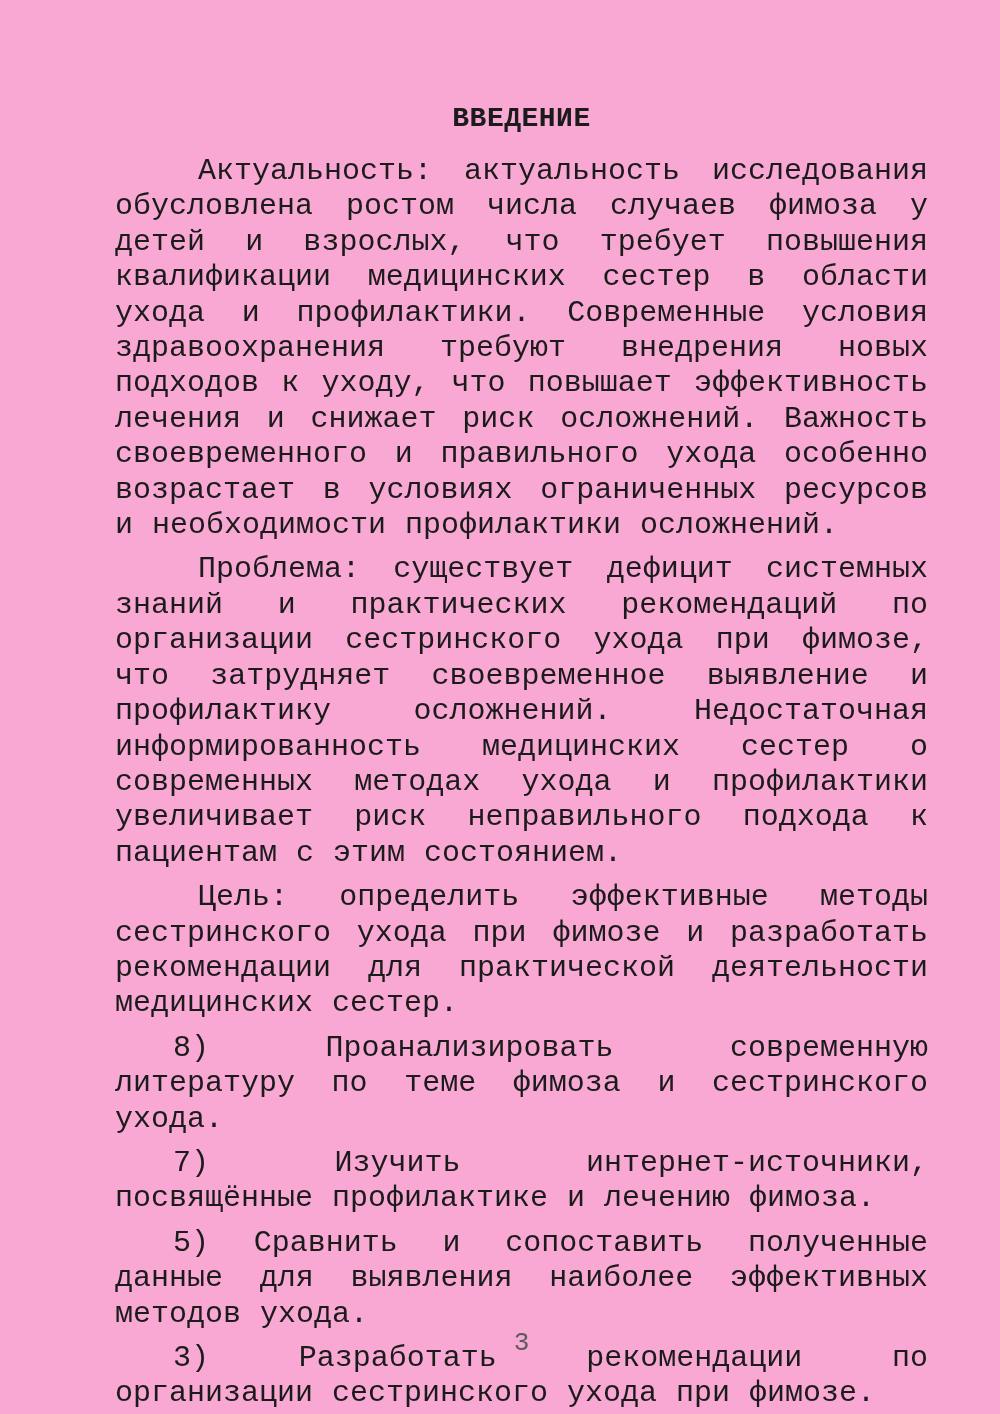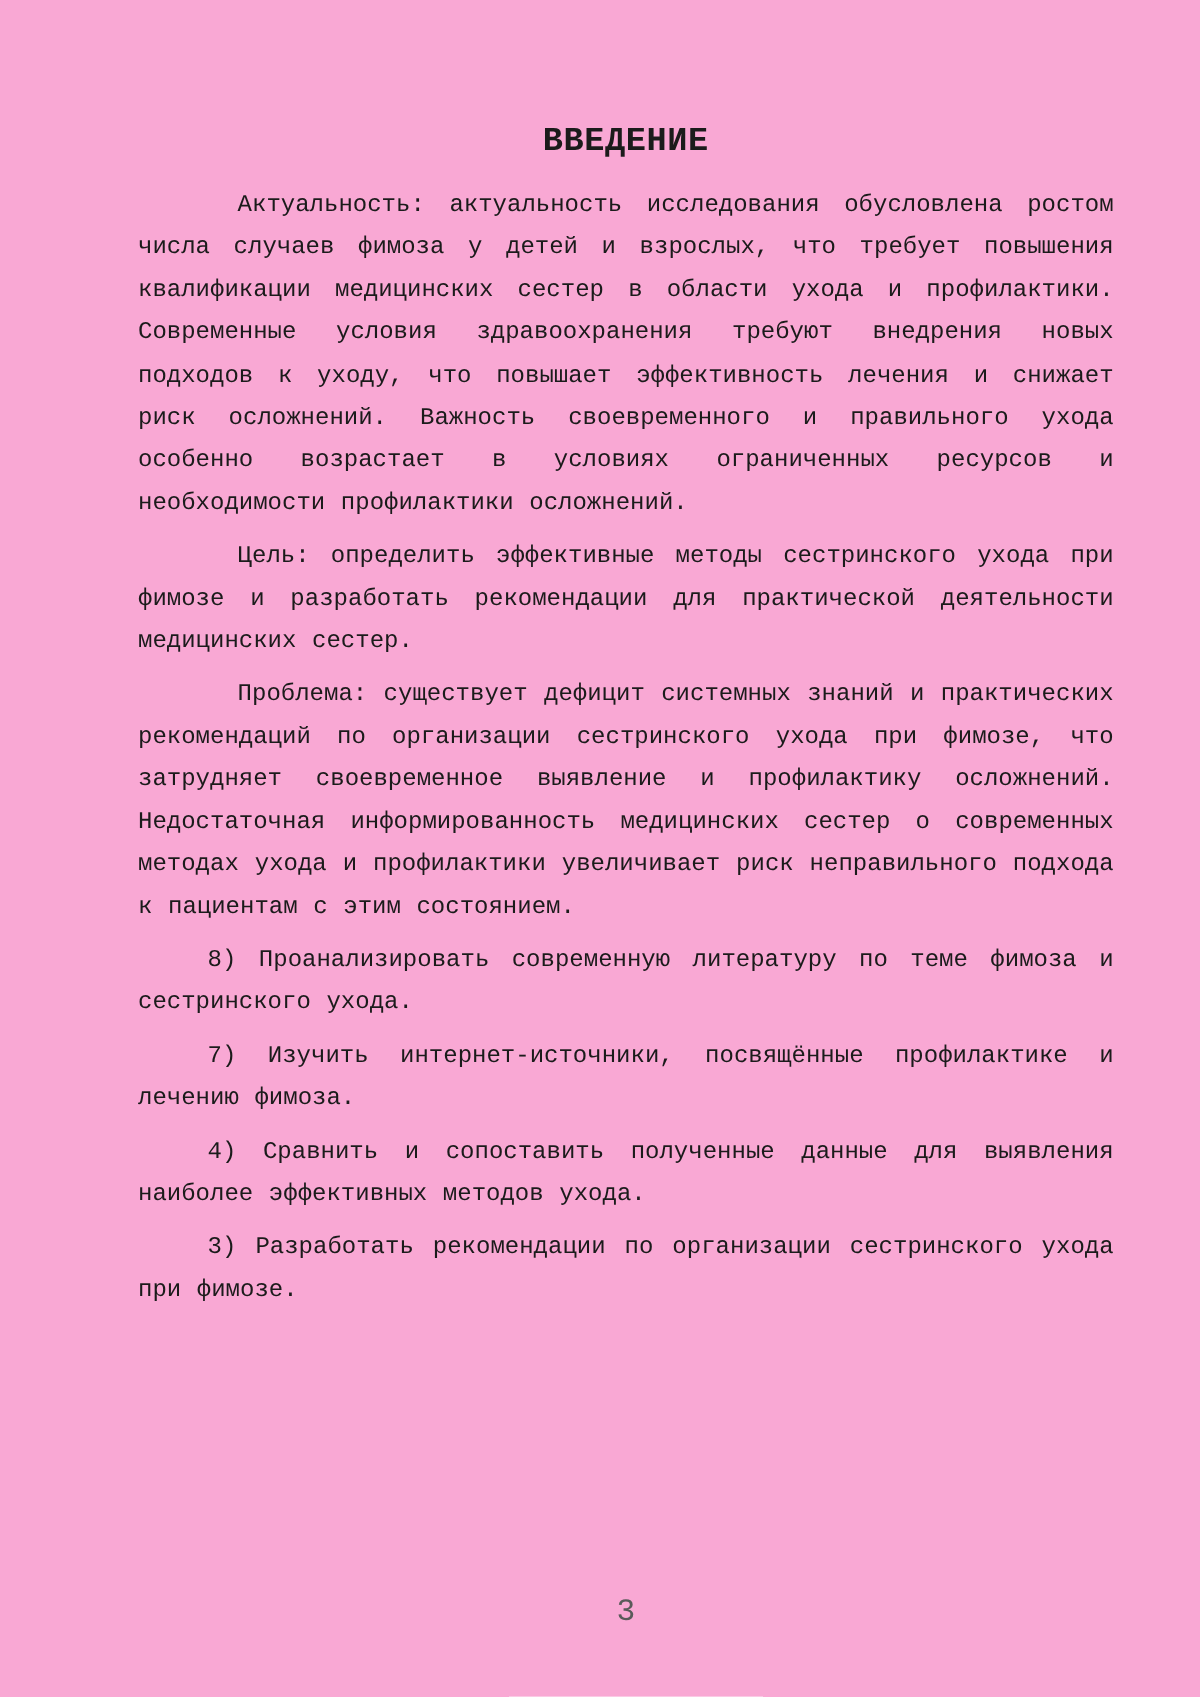--- a/index.html
+++ b/index.html
@@ -24,21 +24,21 @@
   }
   .doc-title {
     font-size: 28px;
     font-weight: bold;
     line-height: 35px;
     text-align: center;
     letter-spacing: 0.5px;
     margin: 0 0 18px 0;
   }
   .para, .list-item {
-    font-size: 20px;
+    font-size: 30px;
     line-height: 35.4px;
     text-align: justify;
     margin: 0 0 9px 0;
     word-spacing: 1px;
   }
   .para {
     text-indent: 83px;
   }
   .list-item {
     text-indent: 58px;
@@ -59,30 +59,30 @@
 </head>
 <body>
 
 <div class="page">
   <div class="content">
 
     <h1 class="doc-title">ВВЕДЕНИЕ</h1>
 
     <p class="para">Актуальность: актуальность исследования обусловлена ростом числа случаев фимоза у детей и взрослых, что требует повышения квалификации медицинских сестер в области ухода и профилактики. Современные условия здравоохранения требуют внедрения новых подходов к уходу, что повышает эффективность лечения и снижает риск осложнений. Важность своевременного и правильного ухода особенно возрастает в условиях ограниченных ресурсов и необходимости профилактики осложнений.</p>
 
+    <p class="para">Проблема: существует дефицит системных знаний и практических рекомендаций по организации сестринского ухода при фимозе, что затрудняет своевременное выявление и профилактику осложнений. Недостаточная информированность медицинских сестер о современных методах ухода и профилактики увеличивает риск неправильного подхода к пациентам с этим состоянием.</p>
+
     <p class="para">Цель: определить эффективные методы сестринского ухода при фимозе и разработать рекомендации для практической деятельности медицинских сестер.</p>
-
-    <p class="para">Проблема: существует дефицит системных знаний и практических рекомендаций по организации сестринского ухода при фимозе, что затрудняет своевременное выявление и профилактику осложнений. Недостаточная информированность медицинских сестер о современных методах ухода и профилактики увеличивает риск неправильного подхода к пациентам с этим состоянием.</p>
 
 
     <p class="list-item">8) Проанализировать современную литературу по теме фимоза и сестринского ухода.</p>
 
     <p class="list-item">7) Изучить интернет-источники, посвящённые профилактике и лечению фимоза.</p>
 
-    <p class="list-item">4) Сравнить и сопоставить полученные данные для выявления наиболее эффективных методов ухода.</p>
+    <p class="list-item">5) Сравнить и сопоставить полученные данные для выявления наиболее эффективных методов ухода.</p>
 
     <p class="list-item">3) Разработать рекомендации по организации сестринского ухода при фимозе.</p>
 
 
 
   </div>
 
   <div class="page-number">3</div>
 </div>
 

